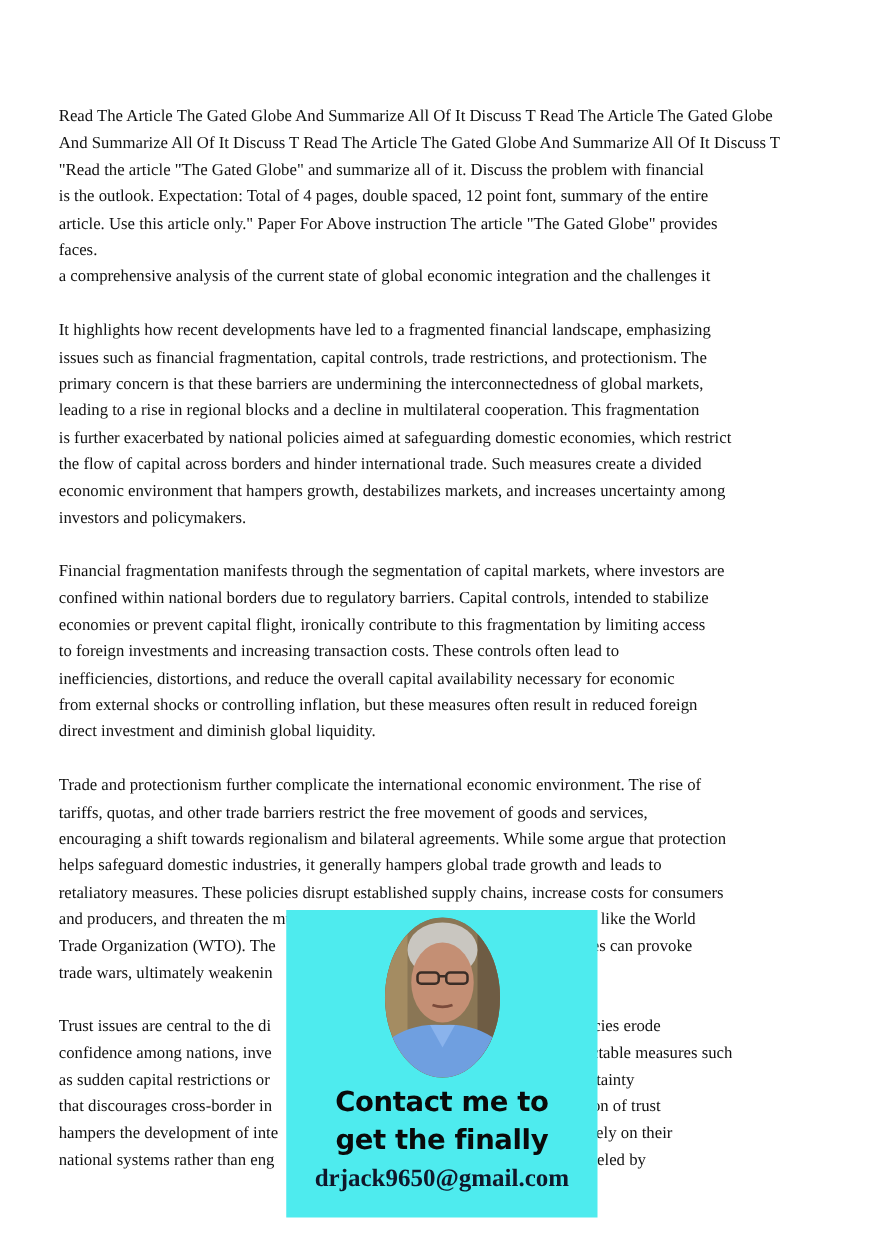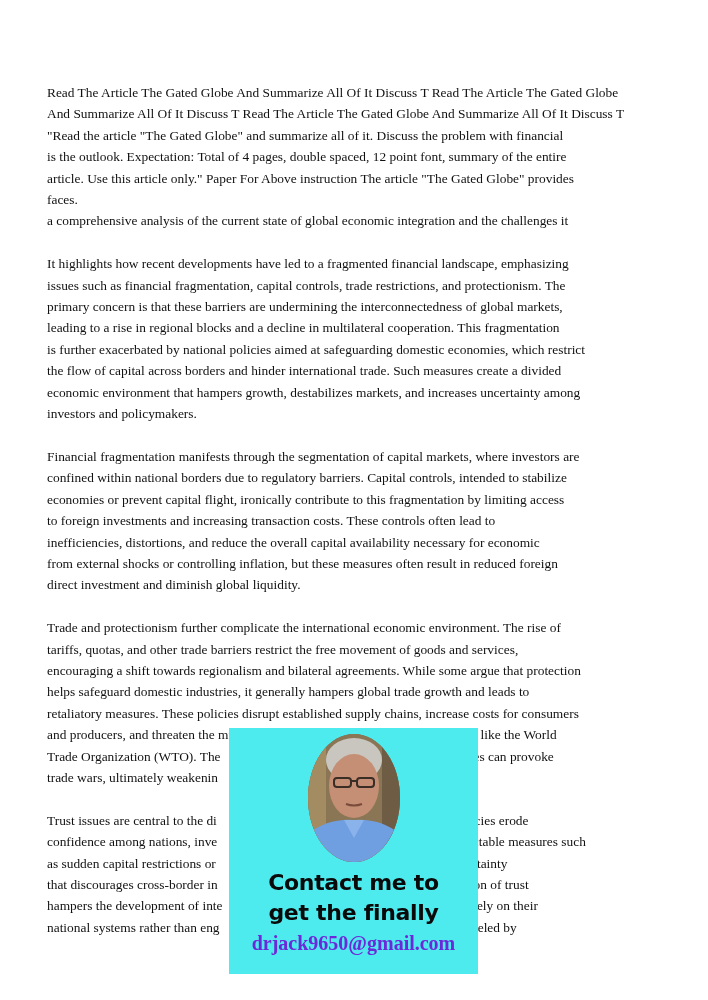--- a/index.html
+++ b/index.html
@@ -62,21 +62,21 @@
       line-height: 30px;
       color: #0a0a0a;
       text-align: center;
       letter-spacing: -0.3px;
     }
     .promo-email {
       margin-top: 4px;
       font-family: "Liberation Serif", "DejaVu Serif", serif;
       font-weight: bold;
       font-size: 20px;
-      color: #6d28d9;
+      color: #0f172a;
       text-align: center;
     }
   </style>
 </head>
 <body>
 
 <div class="page">
   <p class="para">
     <span class="line">Read The Article The Gated Globe And Summarize All Of It Discuss T Read The Article The Gated Globe</span>
     <span class="line">And Summarize All Of It Discuss T Read The Article The Gated Globe And Summarize All Of It Discuss T</span>

